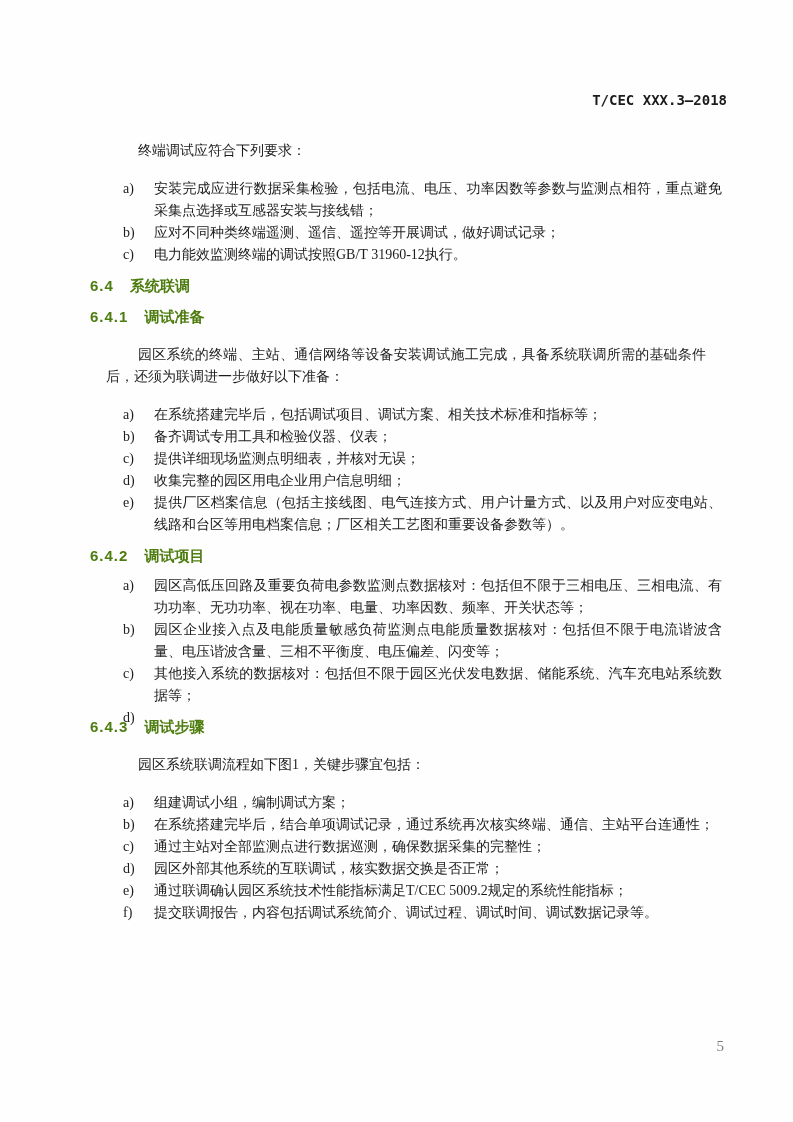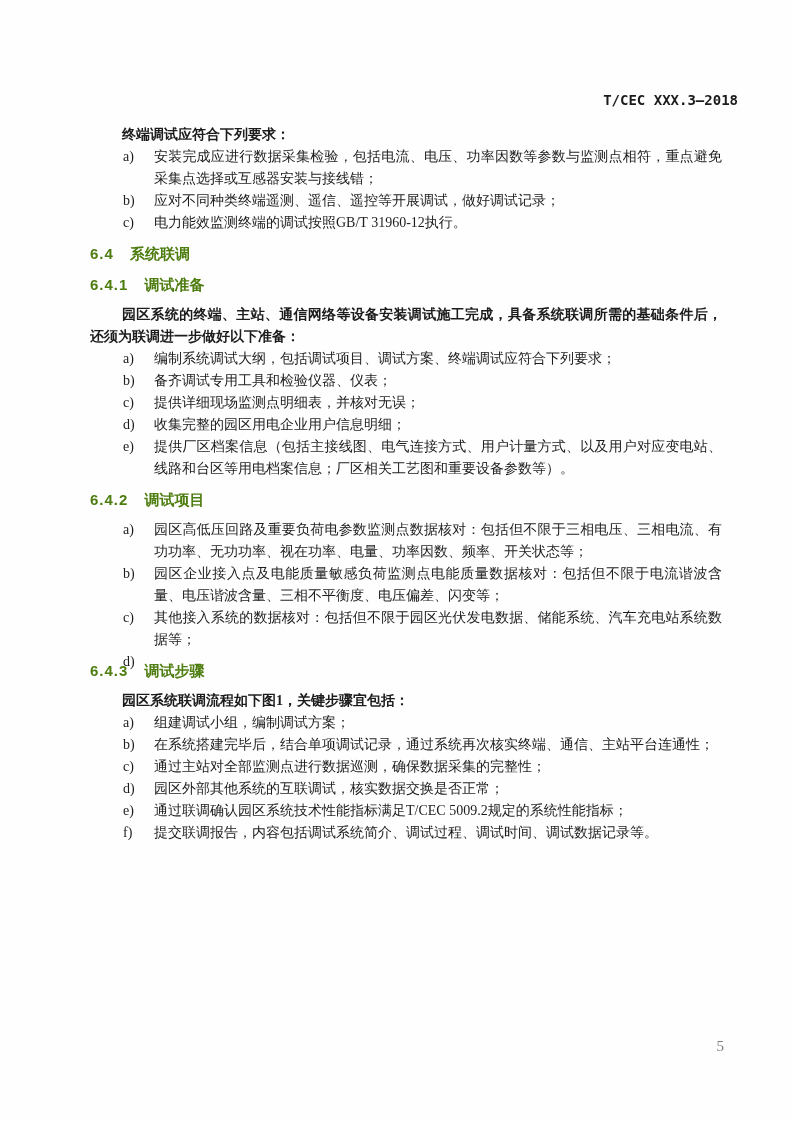--- a/index.html
+++ b/index.html
@@ -9,42 +9,41 @@
     background: #ffffff;
     overflow: hidden;
   }
   .page {
     position: relative;
     width: 793px; height: 1122px;
     background: #fefefe;
   }
   .doc-header {
     position: absolute;
-    top: 92px; left: 15px;
+    top: 92px; left: 4px;
     width: 723px;
     text-align: right;
     font-family: "DejaVu Sans Mono", "Liberation Mono", monospace;
     font-weight: 700;
     font-size: 14px;
     color: #1b1b1b;
   }
   .content {
     position: absolute;
     top: 124px; left: 90px;
     width: 632px;
     font-family: "Liberation Serif", "DejaVu Serif", serif;
     font-size: 14px;
     line-height: 22px;
     color: #1c1c1c;
     text-align: justify;
   }
   .para {
-    margin: 0;
+    margin: 16px;
     text-indent: 32px;
-    font-weight: bold;
   }
   .list {
     list-style: none;
     margin: 0;
     padding: 0;
   }
   .list li {
     position: relative;
     padding-left: 64px;
   }
@@ -106,21 +105,21 @@
     </h3>
 
     <h3 class="sec-h">
       <span class="hnum">6.4.1</span>
       <span class="htitle">调试准备</span>
     </h3>
     <p class="para">园区系统的终端、主站、通信网络等设备安装调试施工完成，具备系统联调所需的基础条件后，还须为联调进一步做好以下准备：</p>
     <ul class="list">
       <li>
         <span class="lbl">a)</span>
-        <span class="txt">编制系统调试大纲，包括调试项目、调试方案、终端调试应符合下列要求；</span>
+        <span class="txt">在系统搭建完毕后，包括调试项目、调试方案、相关技术标准和指标等；</span>
       </li>
       <li>
         <span class="lbl">b)</span>
         <span class="txt">备齐调试专用工具和检验仪器、仪表；</span>
       </li>
       <li>
         <span class="lbl">c)</span>
         <span class="txt">提供详细现场监测点明细表，并核对无误；</span>
       </li>
       <li>

